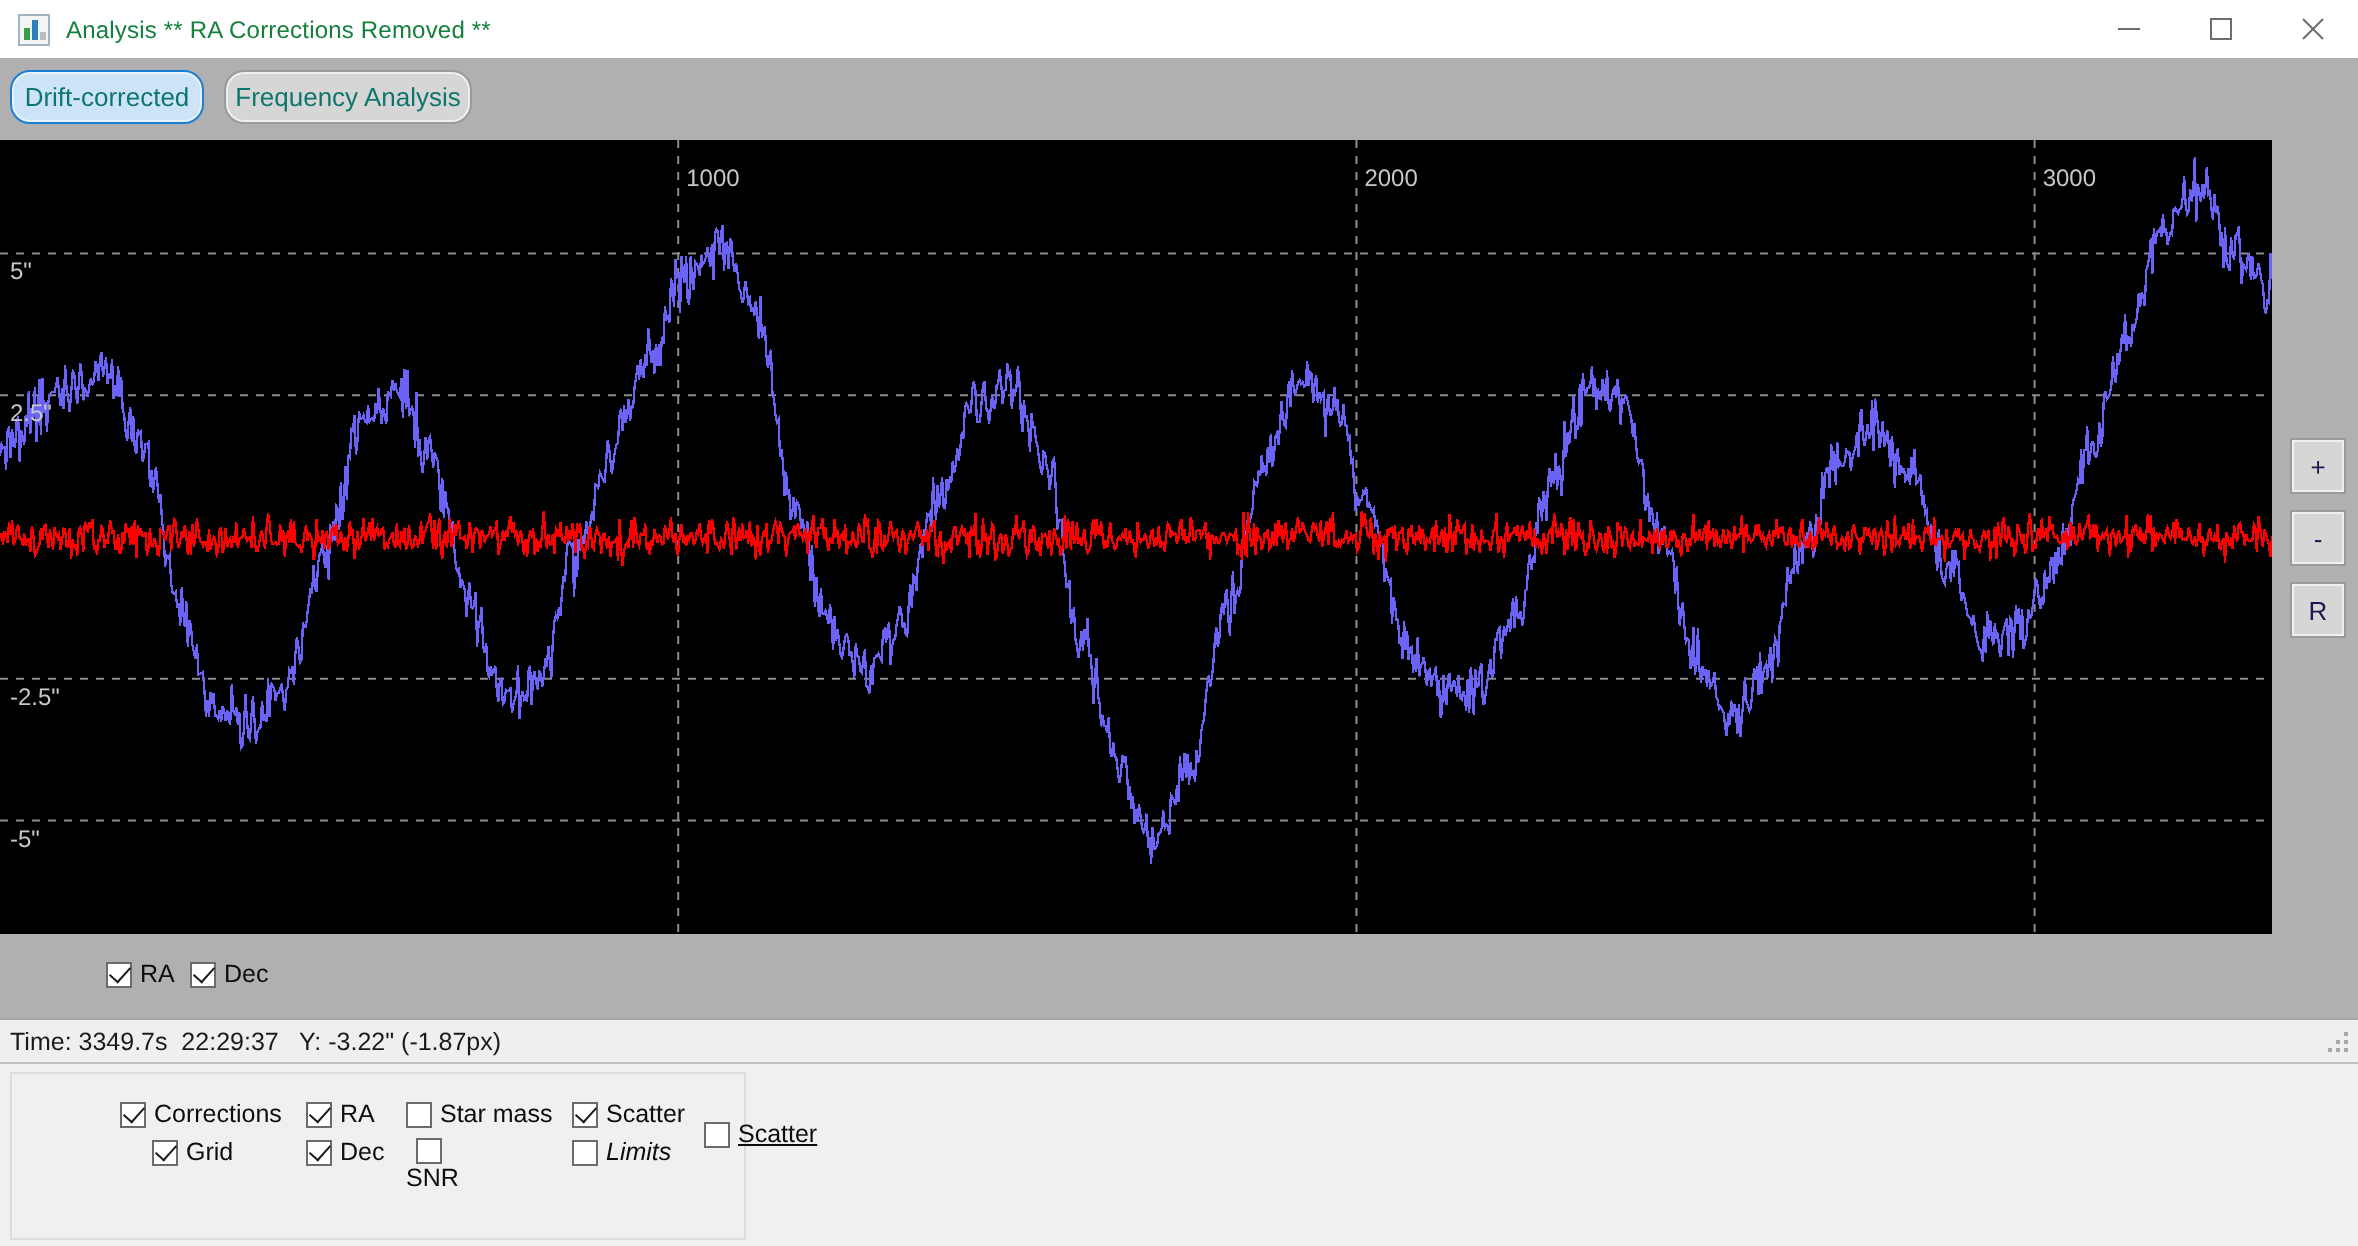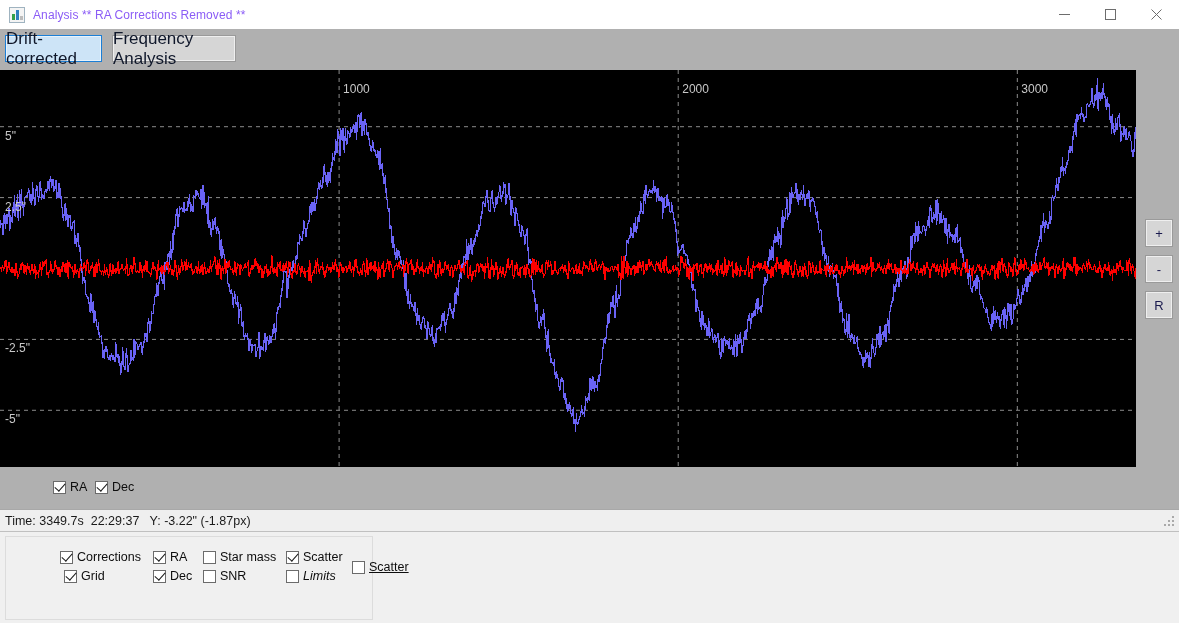--- a/index.html
+++ b/index.html
@@ -36,21 +36,21 @@
     flex: 0 0 auto;
   }
   #title-icon .b {
     position: absolute; bottom: 2px; width: 3px;
   }
   #title-icon .b1 { left: 2px;  height: 6px;  background: #35a04a; }
   #title-icon .b2 { left: 6px;  height: 10px; background: #2f7fbf; }
   #title-icon .b3 { left: 10px; height: 4px;  background: #bcbcbc; }
   #title-text {
     font-size: 12px;
-    color: #8b5cf6;
+    color: #15803d;
     white-space: nowrap;
     letter-spacing: 0.1px;
   }
   #win-controls {
     position: absolute; right: 0; top: 0;
     height: 29px; display: flex;
   }
   .win-btn {
     width: 46px; height: 29px;
     display: flex; align-items: center; justify-content: center;
@@ -61,25 +61,26 @@
   
   #tabrow {
     position: absolute; left: 0; top: 29px;
     width: 1179px; height: 41px;
     background: #b0b0b0;
   }
   .tabbtn {
     position: absolute;
     top: 6px;
     height: 27px;
-    font-size: 17px;
-    color: #0f172a;
+    font-size: 13px;
+    color: #0f766e;
     display: flex; align-items: center; justify-content: center;
     cursor: default;
     font-family: "Liberation Sans", sans-serif;
+    border-radius: 10px;
   }
   #tab-drift {
     left: 5px; width: 97px;
     background: #cde4f7;
     border: 1px solid #1c7fd6;
     box-shadow: inset 0 0 0 1px #e9f3fb;
   }
   #tab-freq {
     left: 112px; width: 124px;
     background: #d6d6d6;
@@ -180,25 +181,25 @@
     border-top: 1px solid #c0c0c0;
   }
   #opts-group {
     position: absolute; left: 5px; top: 4px;
     width: 368px; height: 84px;
     border: 1px solid #dcdcdc;
     background: #f0f0f0;
   }
   #opts-group .cbx { position: absolute; }
   #o-corrections { left: 10px;  top: 13px; }
-  #o-grid        { left: 14px;  top: 32px; align-items: center; }
+  #o-grid        { left: 26px;  top: 32px; align-items: center; }
   #o-ra          { left: 103px; top: 13px; }
   #o-dec         { left: 103px; top: 32px; }
   #o-starmass    { left: 153px; top: 13px; align-items: center; }
-  #o-snr         { left: 153px; top: 32px; }
+  #o-snr         { left: 153px; top: 32px; flex-direction: column; }
   #o-events      { left: 236px; top: 13px; }
   #o-limits      { left: 236px; top: 32px; font-style: italic; }
   #o-scatter     { left: 302px; top: 23px; text-decoration: underline; }
 </style>
 </head>
 <body>
 
 <div id="app">
 
   <div id="titlebar">

